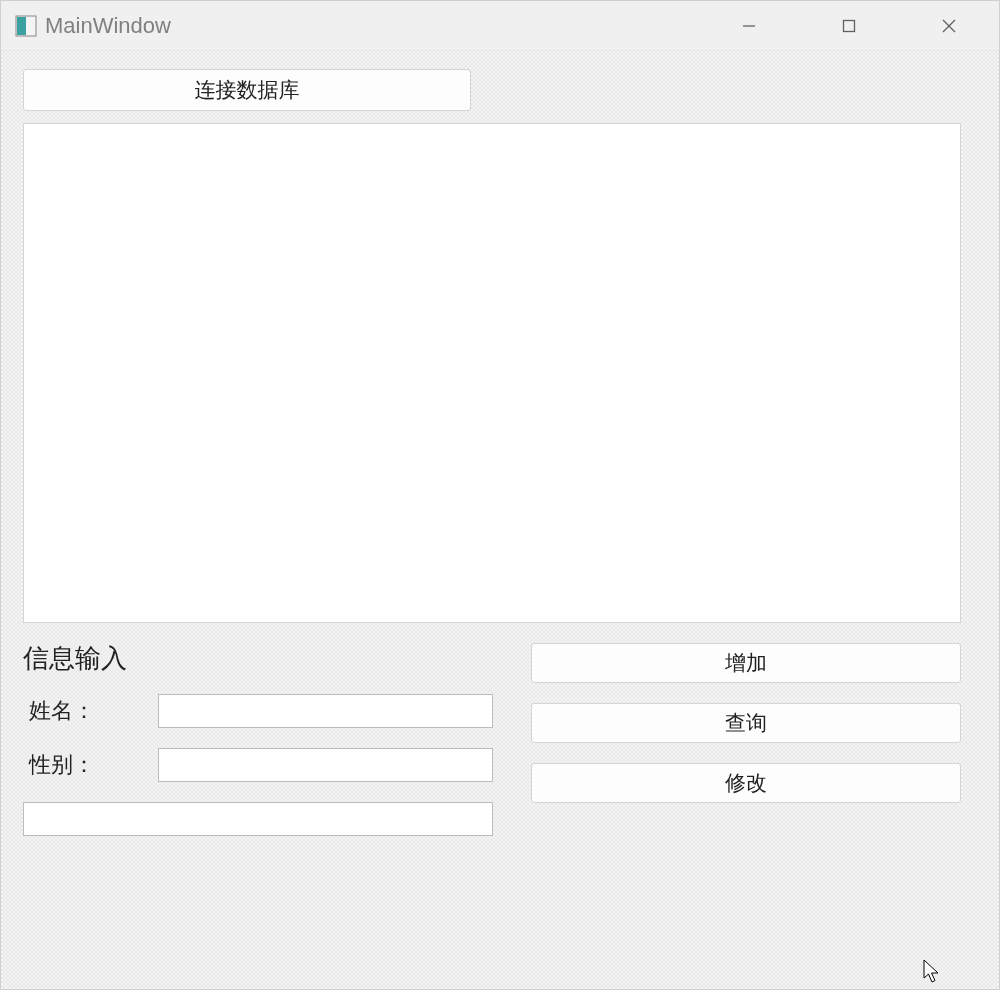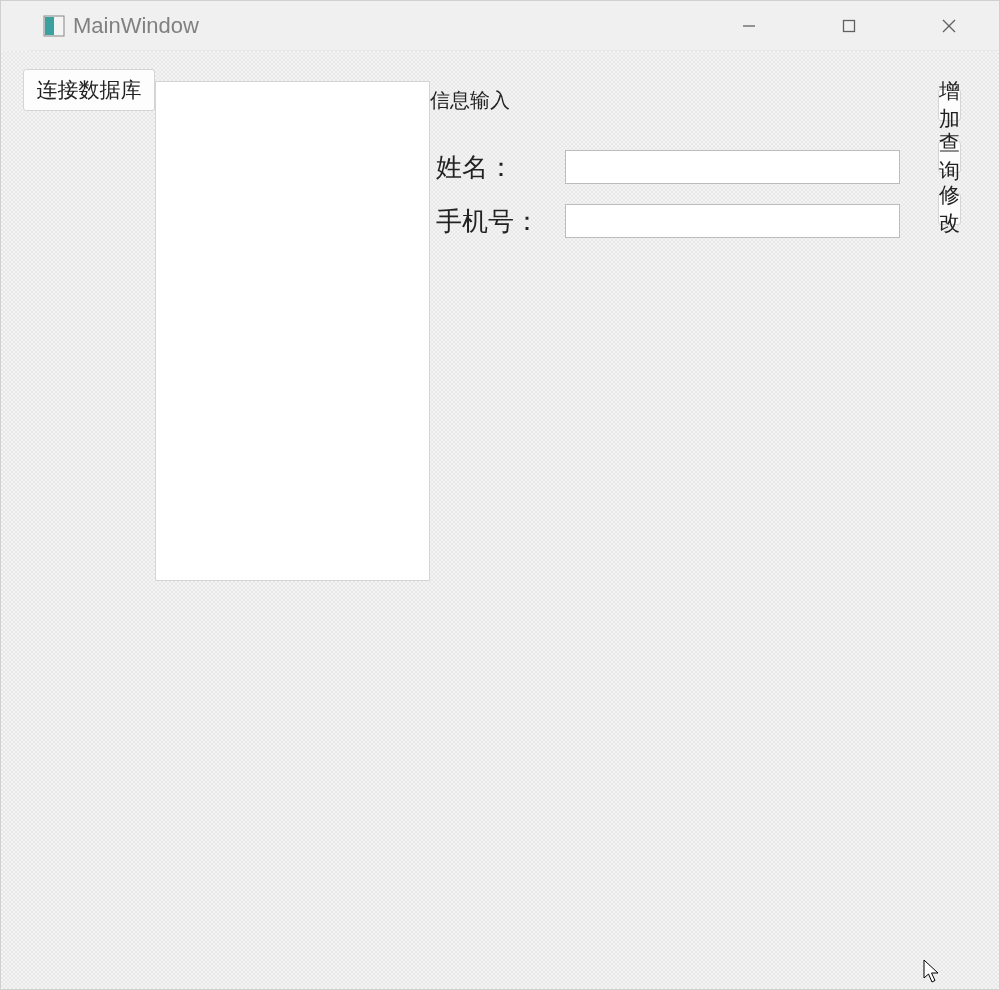--- a/index.html
+++ b/index.html
@@ -22,21 +22,20 @@
       display: flex;
       flex-direction: column;
     }
     .titlebar {
       height: 50px;
       background: #f0f0f0;
       display: flex;
       align-items: center;
       padding-left: 14px;
       border-bottom: 1px solid #e8e8e8;
-      margin-left: 28px;
     }
     .titlebar-icon {
       width: 22px;
       height: 22px;
       margin-right: 8px;
       display: inline-block;
     }
     .titlebar-title {
       font-size: 22px;
       color: #808080;
@@ -70,21 +69,21 @@
       background-image:
         linear-gradient(45deg, #e8e8e8 25%, transparent 25%),
         linear-gradient(-45deg, #e8e8e8 25%, transparent 25%),
         linear-gradient(45deg, transparent 75%, #e8e8e8 75%),
         linear-gradient(-45deg, transparent 75%, #e8e8e8 75%);
       background-size: 4px 4px;
       background-position: 0 0, 0 2px, 2px -2px, -2px 0px;
       background-color: #f4f4f4;
       padding: 18px 38px 18px 22px;
       display: flex;
-      flex-direction: row;
+      flex-direction: column;
       position: relative;
     }
     .btn {
       background: #fdfdfd;
       border: 1px solid #d4d4d4;
       border-radius: 3px;
       font-size: 21px;
       color: #222;
       cursor: pointer;
       display: flex;
@@ -107,54 +106,54 @@
       margin-top: 18px;
       display: flex;
       gap: 38px;
     }
     .form-col {
       flex: 0 0 470px;
       display: flex;
       flex-direction: column;
     }
     .form-title {
-      font-size: 20px;
+      font-size: 26px;
       color: #222;
-      margin-bottom: 36px;
+      margin-bottom: 18px;
     }
     .form-row {
       display: flex;
       align-items: center;
       margin-bottom: 20px;
       height: 34px;
     }
     .form-label {
       width: 135px;
-      font-size: 26px;
+      font-size: 22px;
       color: #222;
       padding-left: 6px;
     }
     .form-input {
       flex: 1;
       height: 34px;
       border: 1px solid #bcbcbc;
       background: #ffffff;
       font-size: 20px;
       padding: 0 6px;
       font-family: inherit;
     }
     .action-col {
       flex: 1;
       display: flex;
       flex-direction: column;
       gap: 20px;
       padding-top: 2px;
     }
     .action-btn {
-      height: 32px;
+      height: 40px;
       width: 100%;
     }
     .cursor {
       position: absolute;
       bottom: 0px;
       right: 58px;
       pointer-events: none;
     }
     .cursor svg {
       fill: #ffffff;
@@ -204,23 +203,26 @@
     <div class="bottom-section">
       <div class="form-col">
         <div class="form-title">信息输入</div>
 
         <div class="form-row">
           <div class="form-label">姓名：</div>
           <input class="form-input" type="text" value="" style="">
         </div>
 
 
-
         <div class="form-row">
-          <div class="form-label">手机号：</div>
+          <div class="form-label">性别：</div>
+          <input class="form-input" type="text" value="" style="">
+        </div>
+
+        <div class="form-row">
           <input class="form-input" type="text" value="" style="">
         </div>
       </div>
 
       <div class="action-col">
         <button class="btn action-btn">增加</button>
         <button class="btn action-btn">查询</button>
         <button class="btn action-btn">修改</button>
       </div>
     </div>

